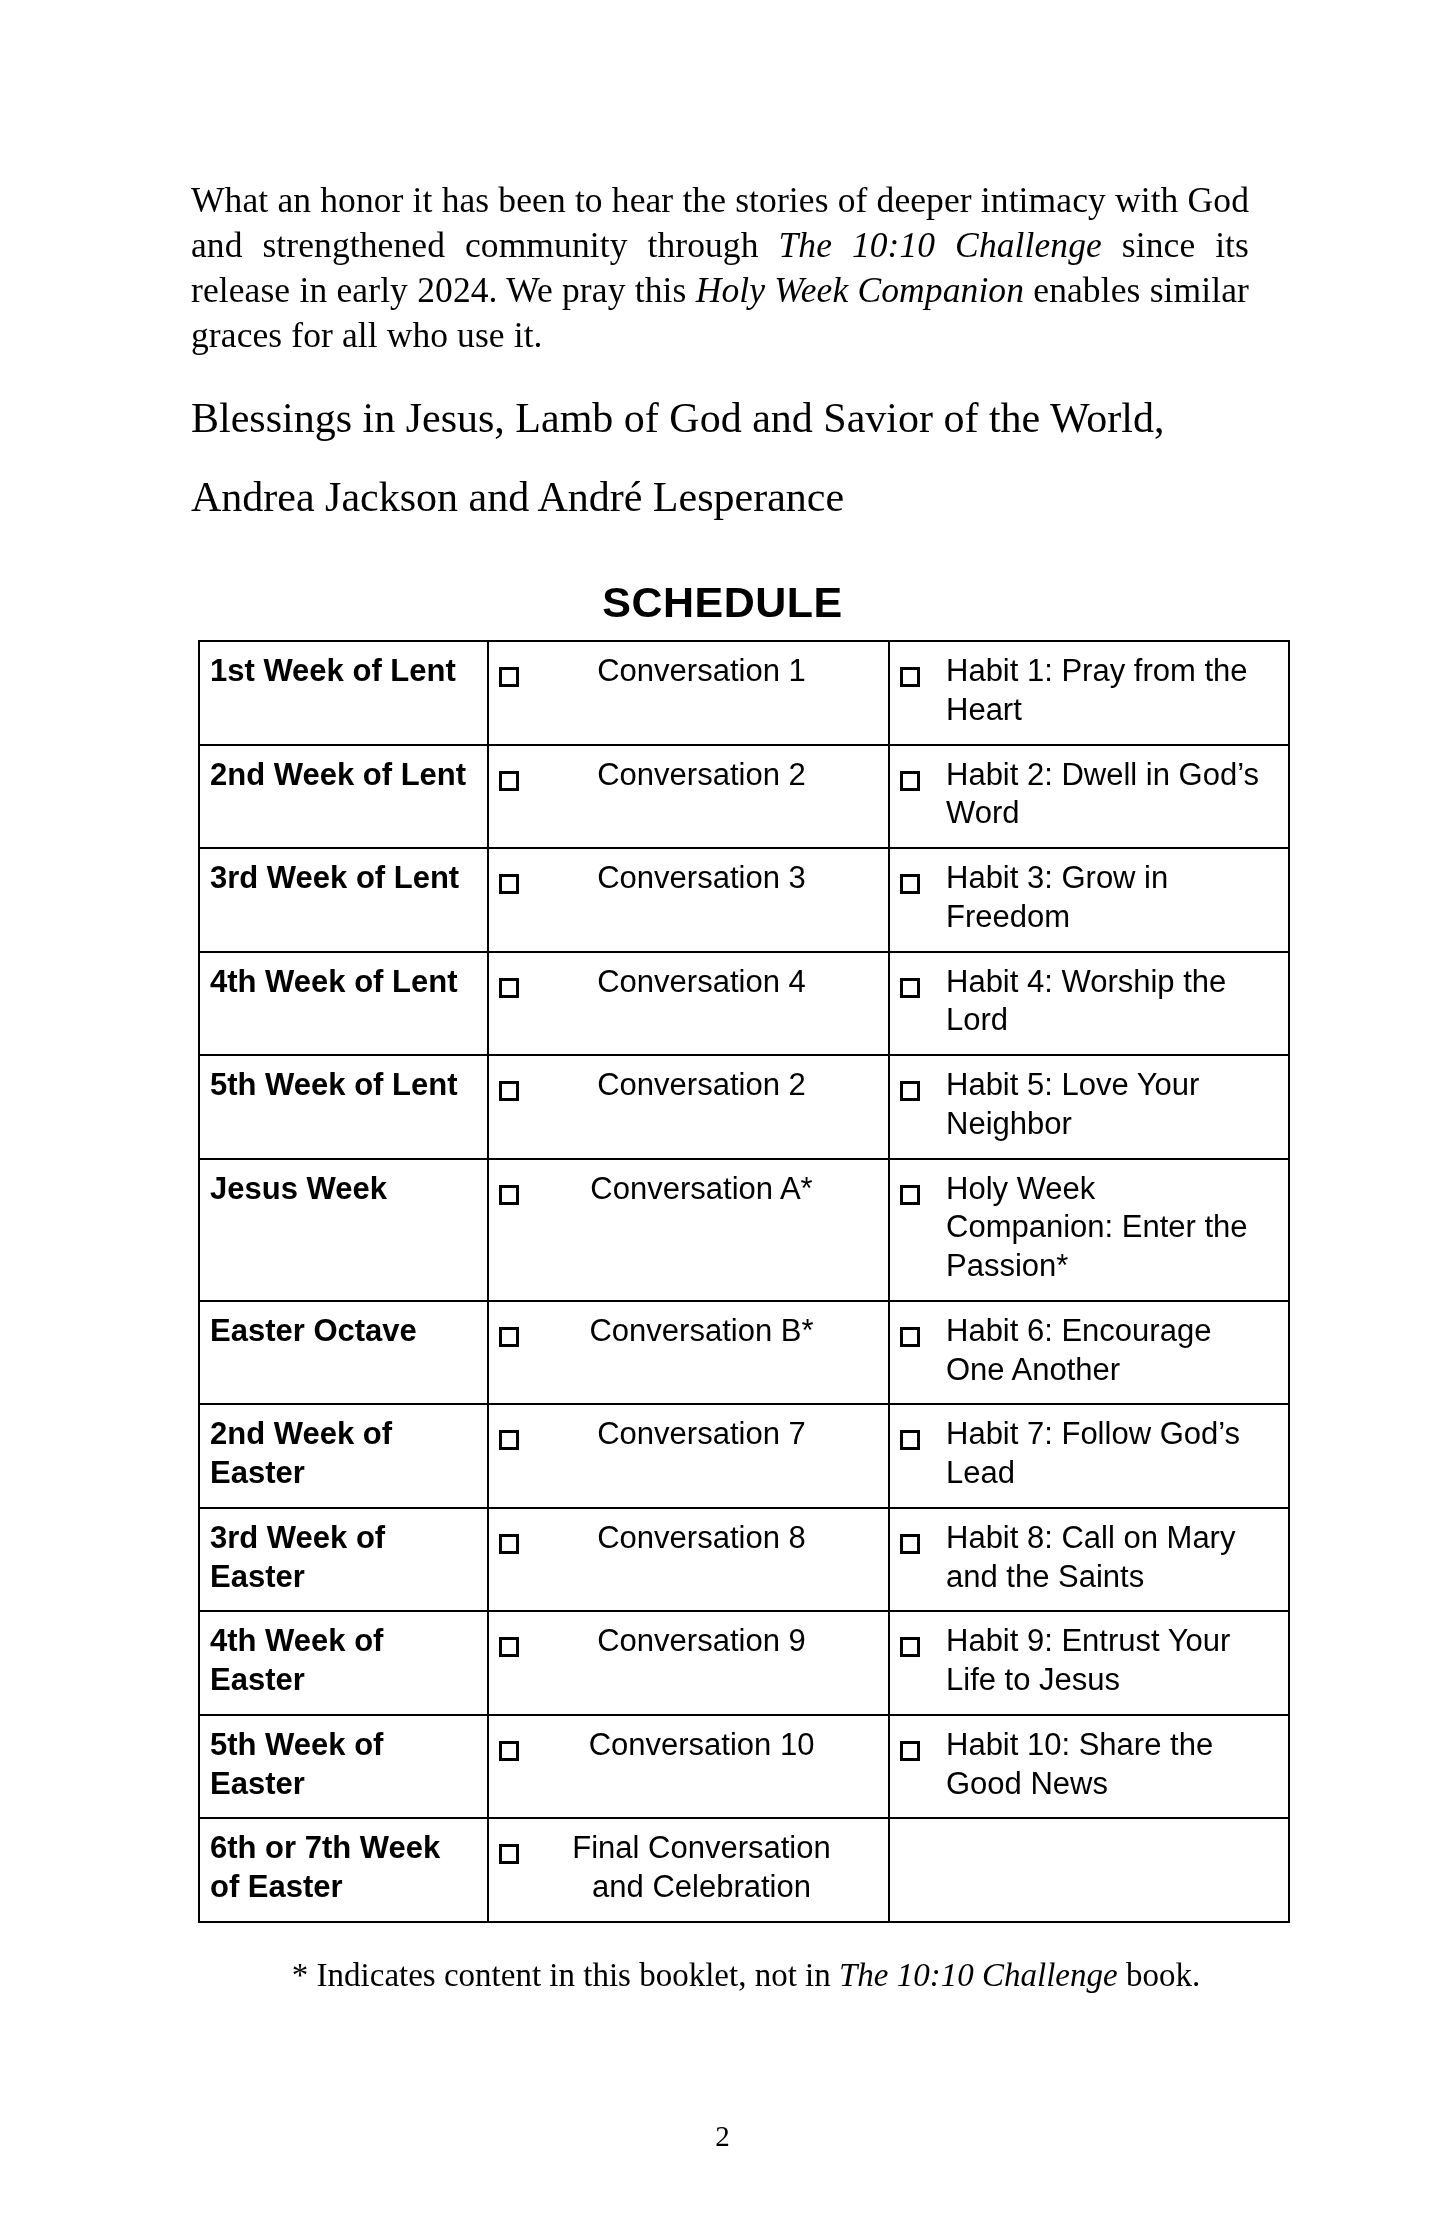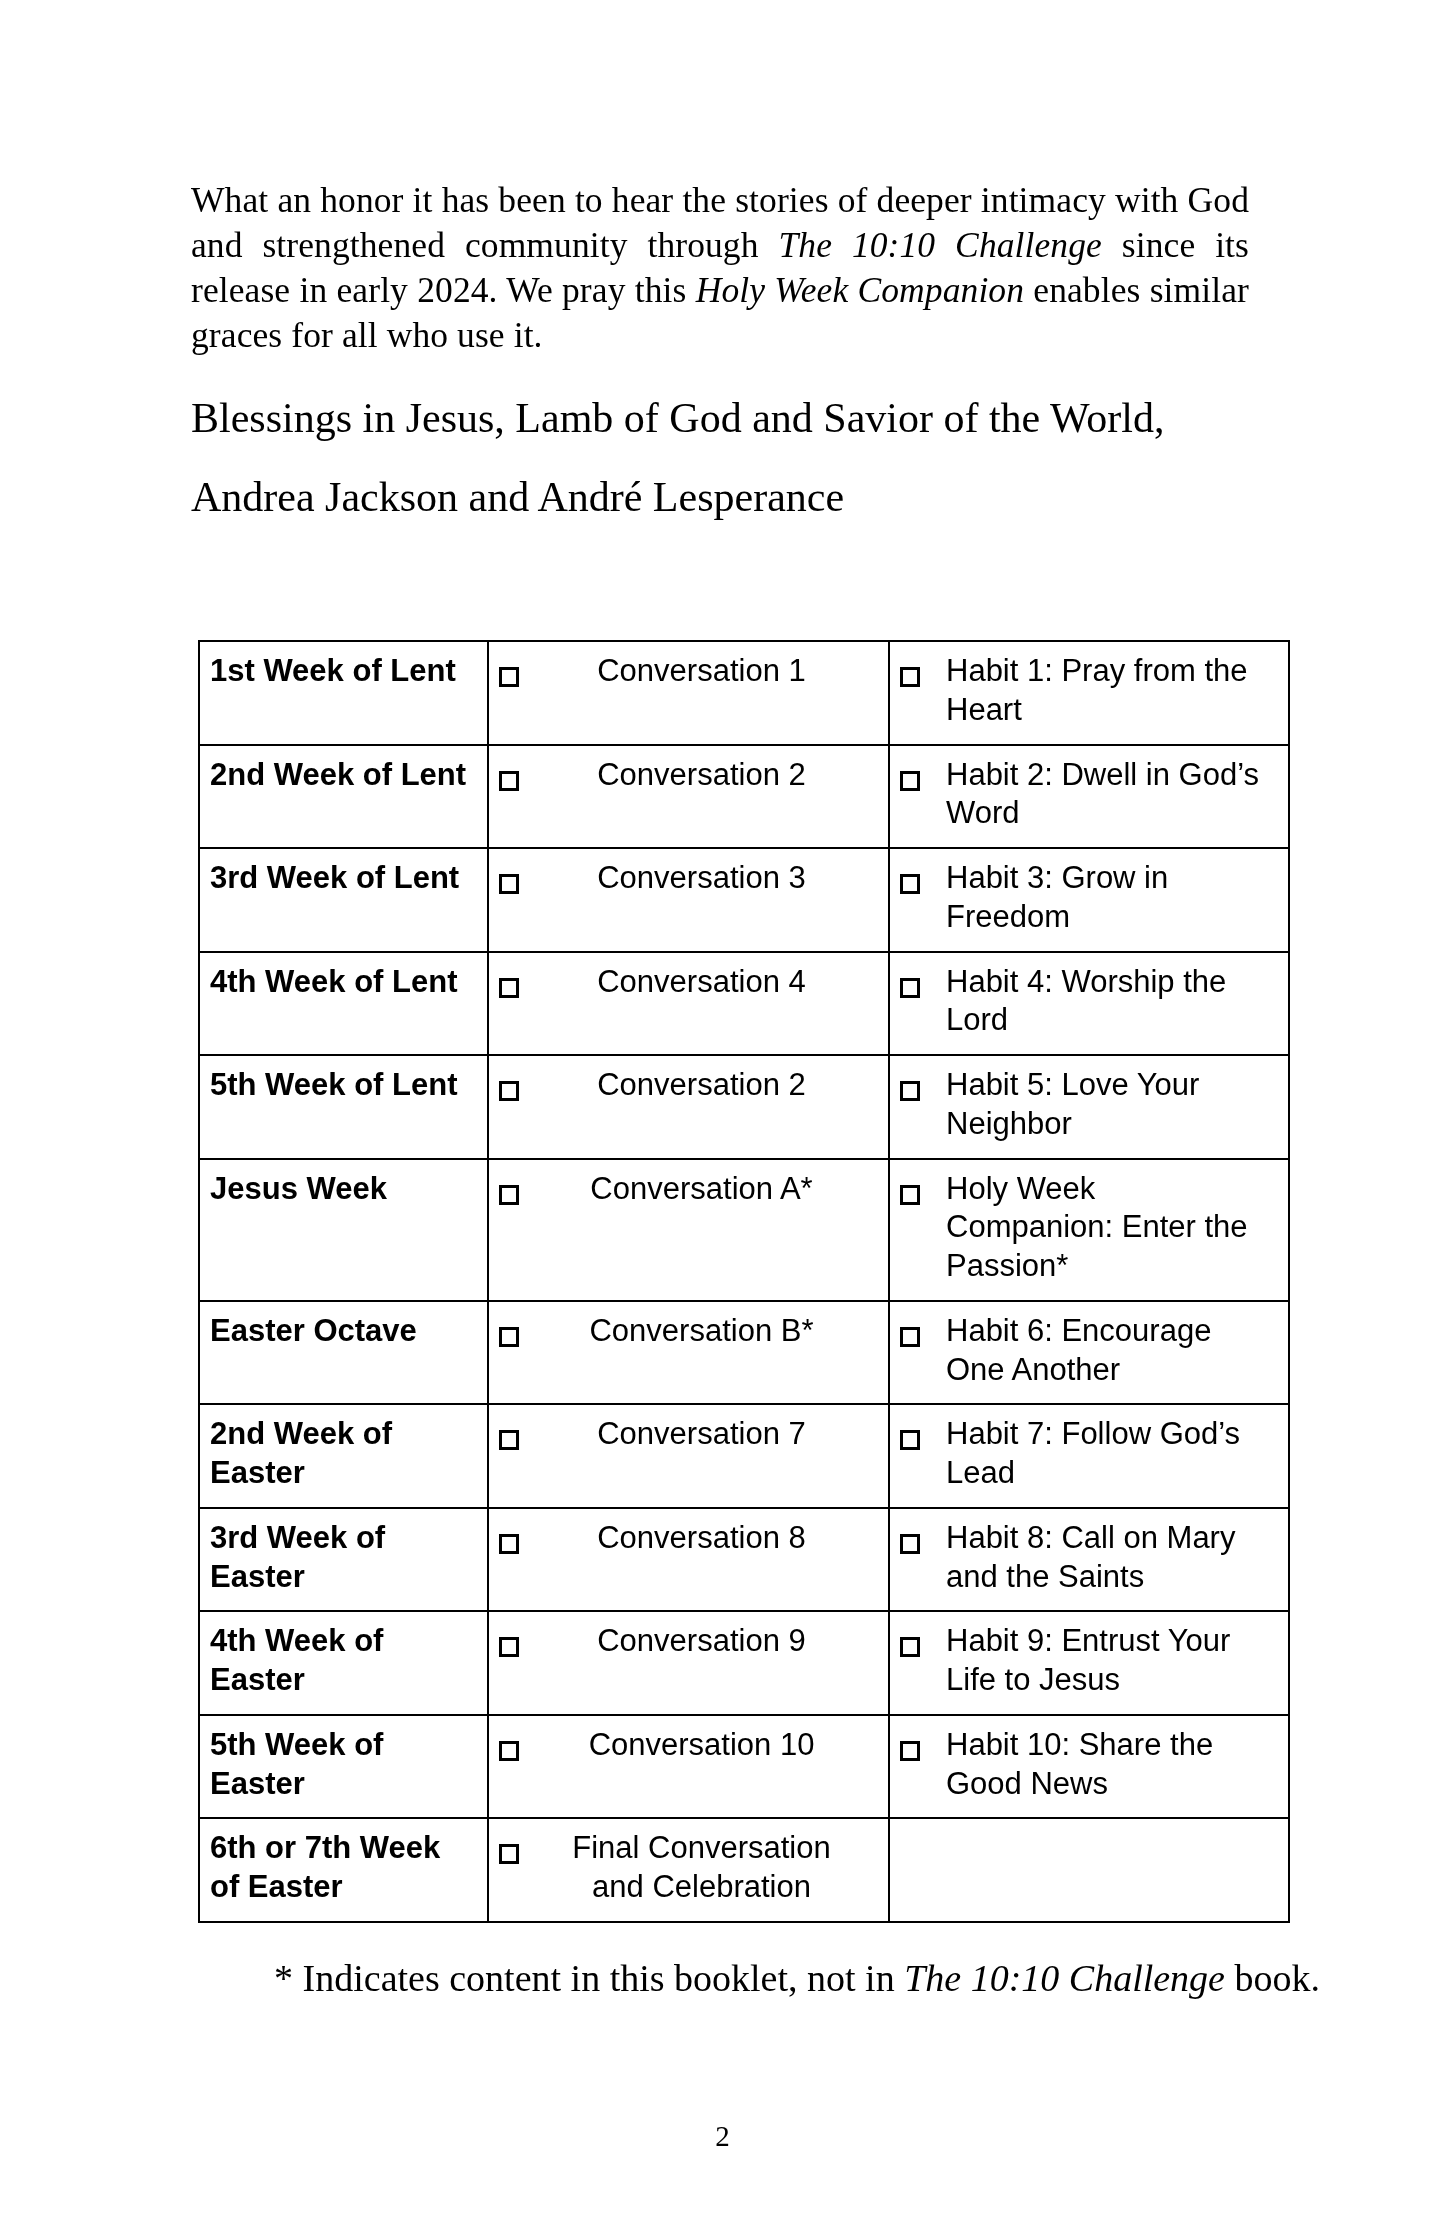--- a/index.html
+++ b/index.html
@@ -134,25 +134,24 @@
   }
   .empty-cell { }
 
   
   .footnote {
     position: absolute;
     left: 196px;
     top: 1955px;
     width: 1100px;
     font-family: "Liberation Serif", serif;
-    font-size: 38px;
+    font-size: 33px;
     line-height: 1.25;
-    text-align: right;
+    text-align: center;
     white-space: nowrap;
-    margin-left: 24px;
   }
   .footnote .it { font-style: italic; }
 
   
   .pagenum {
     position: absolute;
     left: 0;
     top: 2120px;
     width: 1445px;
     text-align: center;
@@ -164,20 +163,21 @@
 <body>
 
 <div class="page">
 
   <div class="prose">
     <p class="para" id="para-1"><span>What an honor it has been to hear the stories of deeper intimacy with God and strengthened community through </span><span class="it">The 10:10 Challenge</span><span> since its release in early 2024. We pray this </span><span class="it">Holy Week Companion</span><span> enables similar graces for all who use it.</span></p>
     <p class="signoff first">Blessings in Jesus, Lamb of God and Savior of the World,</p>
     <p class="signoff second">Andrea Jackson and André Lesperance</p>
   </div>
 
+  <div class="schedule-title">SCHEDULE</div>
 
   <div class="sched-wrap">
     <table class="sched">
       <colgroup>
         <col class="c1">
           <col class="c2">
           <col class="c3">
       </colgroup>
       <tbody id="sched-body">
           <tr>

